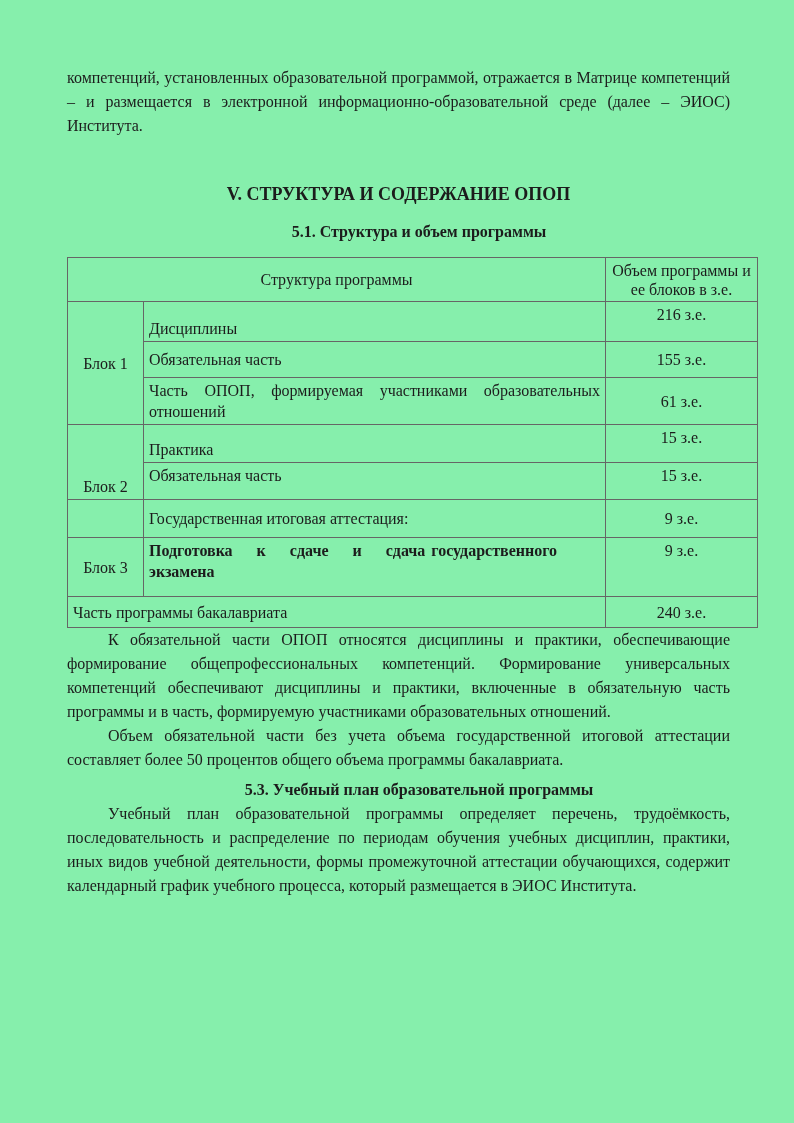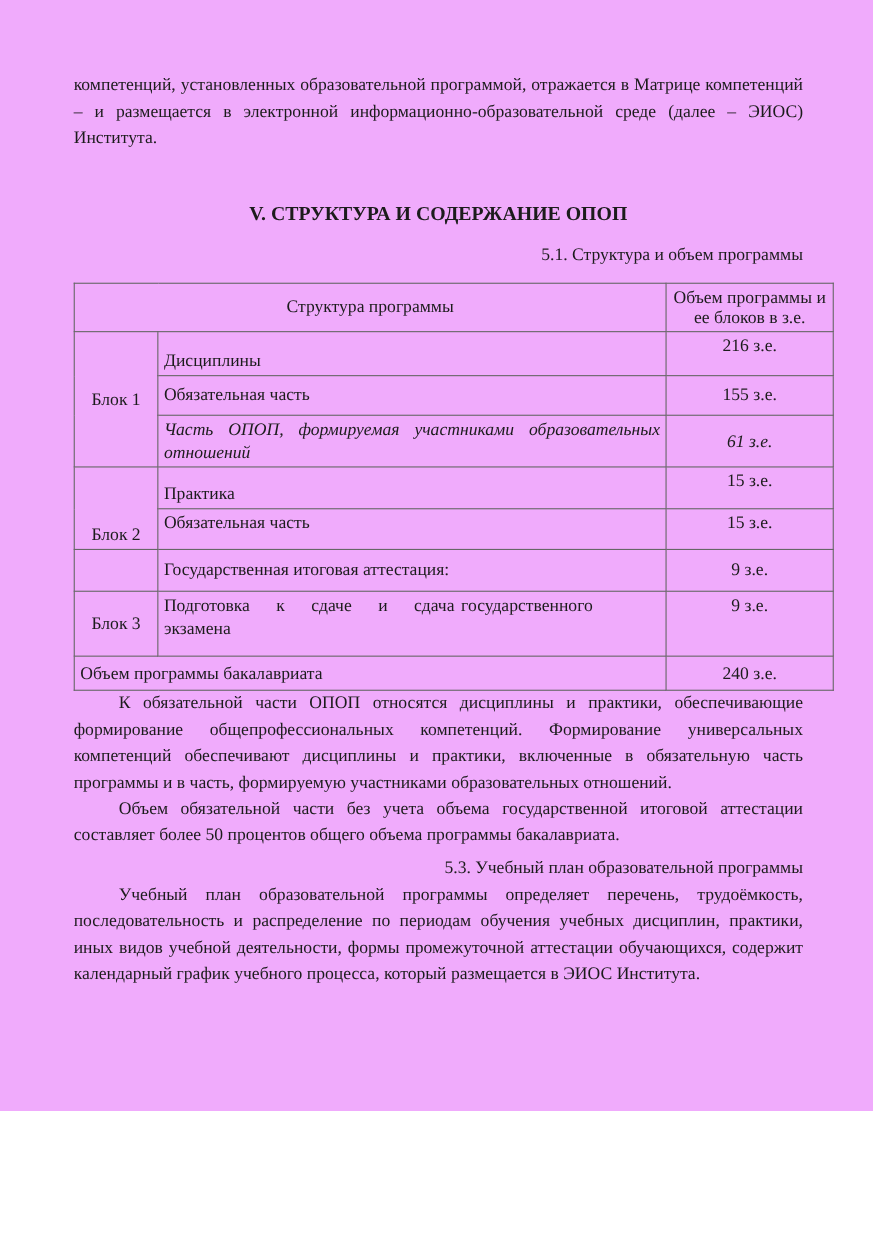--- a/index.html
+++ b/index.html
@@ -3,22 +3,22 @@
 <meta charset="utf-8">
 <style>
   html, body {
     margin: 0;
     padding: 0;
     background: #ffffff;
   }
   .page {
     position: relative;
     width: 794px;
-    height: 1010px;
-    background: #f0abfc;
+    height: 1123px;
+    background: #86efac;
     color: #1c1c1c;
     font-family: "Liberation Serif", "DejaVu Serif", serif;
     font-size: 16px;
     line-height: 24px;
     overflow: hidden;
     box-sizing: border-box;
     padding: 66px 64px 0 67px;
   }
   .para {
     margin: 0;
@@ -32,22 +32,22 @@
     width: 663px;
     text-align: center;
     font-size: 18px;
     font-weight: bold;
     line-height: 24px;
   }
   .sec-title {
     margin: 14px 0 0 0;
     width: 663px;
     text-indent: 41px;
-    text-align: right;
-    font-weight: normal;
+    text-align: center;
+    font-weight: bold;
     font-size: 16px;
     line-height: 24px;
   }
   .sec-title.mt19 { margin-top: 19px; }
   .sec-title.mt6  { margin-top: 6px; }
 
   
   table.structure {
     margin-top: 13px;
     border-collapse: collapse;
@@ -78,35 +78,35 @@
   td.label-cell { text-align: left; }
   td.label-cell.justify { text-align: justify; }
   td.value-cell { text-align: center; }
   .va-t { vertical-align: top; }
   .va-m { vertical-align: middle; }
   .va-b { vertical-align: bottom; }
   .pre  { white-space: pre-wrap; }
   tr.r1 { height: 44px; margin-top: 36px; }
   tr.r2 { height: 40px; }
   tr.r3 { height: 36px; }
-  tr.r4 { height: 47px; font-style: italic; }
+  tr.r4 { height: 47px; }
   tr.r5 { height: 38px; }
   tr.r6 { height: 37px; }
   tr.r7 { height: 38px; }
   tr.r8 { height: 59px; }
   tr.r9 { height: 31px; }
   td.thick-bottom { border-bottom: 2px solid #1a1a1a; }
   td.footer-label {
     text-align: left;
     vertical-align: middle;
     padding-left: 24px;
   }
   td.blok2 { padding-bottom: 7px; }
   td.blok3 { padding-top: 14px; }
-  td.pod-label { padding-top: 6px; word-spacing: 2px; }
+  td.pod-label { padding-top: 6px; word-spacing: 2px; font-weight: bold; }
   td.pod-value { padding-top: 18px; }
 </style>
 </head>
 <body>
 
 <div class="page">
 
   <p class="para">компетенций, установленных образовательной программой, отражается в Матрице компетенций –  и размещается в электронной информационно-образовательной среде (далее – ЭИОС) Института.</p>
 
   <h1 class="main-heading">V. СТРУКТУРА И СОДЕРЖАНИЕ ОПОП</h1>
@@ -150,21 +150,21 @@
         <td class="block-cell va-m"></td>
         <td class="label-cell va-m">Государственная итоговая аттестация:</td>
         <td class="value-cell va-m">9 з.е.</td>
       </tr>
       <tr class="r8">
         <td class="block-cell va-m blok3">Блок 3</td>
         <td class="label-cell va-t pre pod-label">Подготовка    к    сдаче    и    сдача государственного экзамена</td>
         <td class="value-cell va-t pod-value">9 з.е.</td>
       </tr>
       <tr class="r9">
-        <td colspan="2" class="footer-label">Объем программы бакалавриата</td>
+        <td colspan="2" class="footer-label">Часть программы бакалавриата</td>
         <td class="value-cell va-m">240 з.е.</td>
       </tr>
     </tbody>
   </table>
 
   <p class="para indent">К обязательной части ОПОП относятся дисциплины и практики, обеспечивающие формирование общепрофессиональных компетенций. Формирование универсальных компетенций обеспечивают дисциплины и практики, включенные в обязательную часть программы и в часть, формируемую участниками образовательных отношений.</p>
   <p class="para indent">Объем обязательной части без учета объема государственной итоговой аттестации составляет более 50 процентов общего объема программы бакалавриата.</p>
 
   <p class="sec-title mt6">5.3. Учебный план образовательной программы</p>
   <p class="para indent">Учебный план образовательной программы определяет перечень, трудоёмкость, последовательность и распределение по периодам обучения учебных дисциплин, практики, иных видов учебной деятельности, формы промежуточной аттестации обучающихся, содержит календарный график учебного процесса, который размещается в ЭИОС Института.</p>

